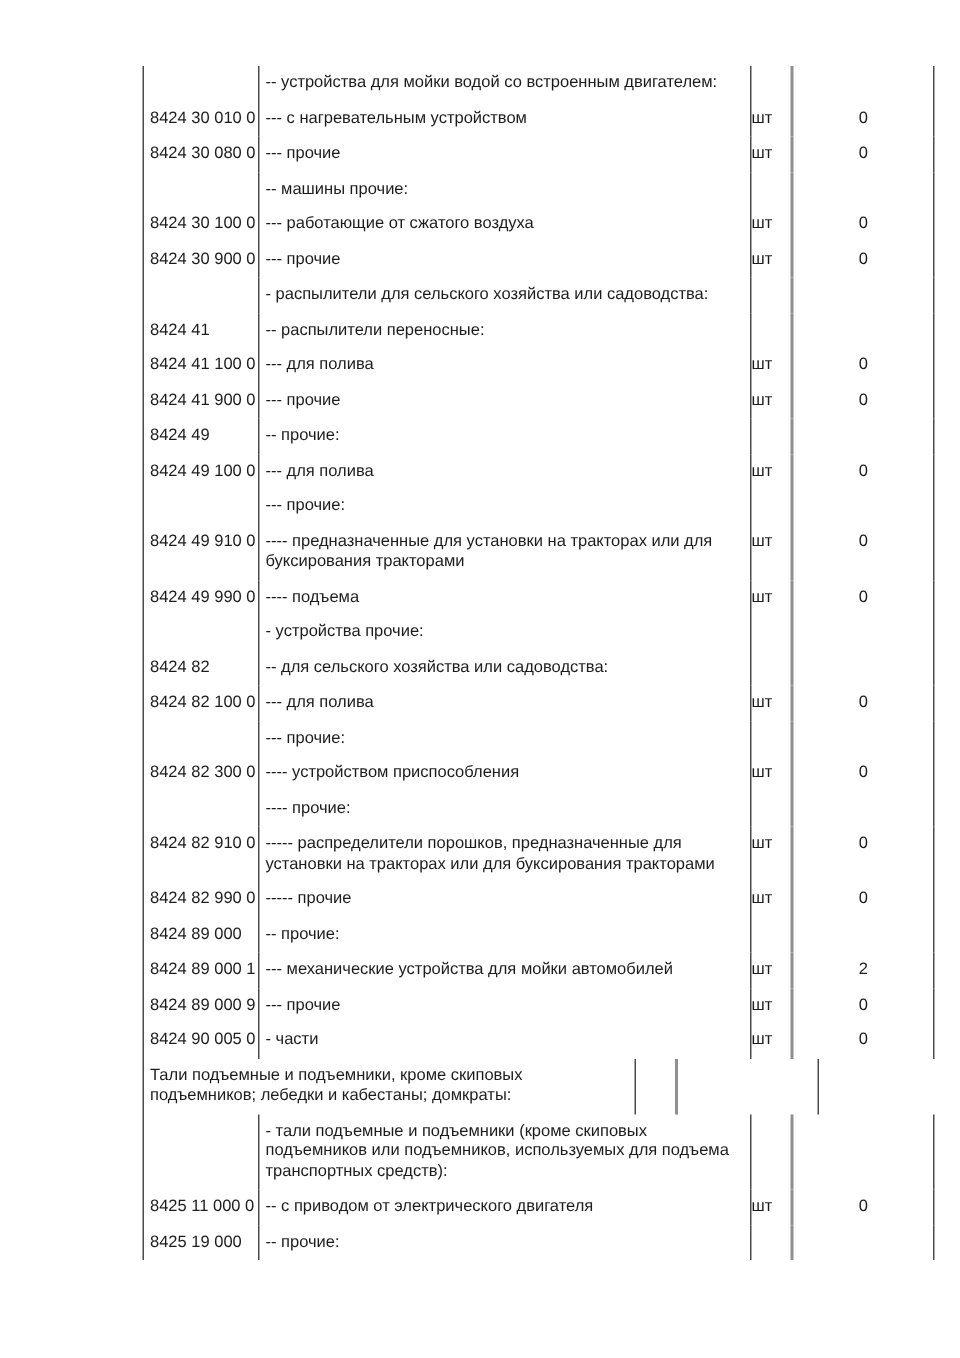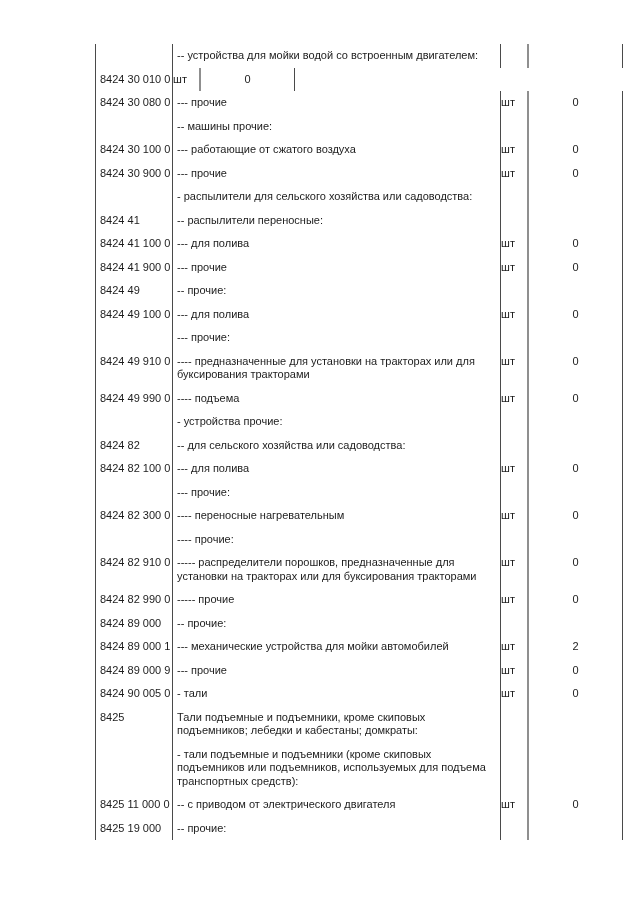--- a/index.html
+++ b/index.html
@@ -69,20 +69,21 @@
   <div class="tariff-table" id="tariff-table">
   <div class="trow">
     <div class="cell code"></div>
     <div class="cell desc">-- устройства для мойки водой со встроенным двигателем:</div>
     <div class="cell unit"></div>
     <div class="cell value"></div>
   </div>
 
   <div class="trow">
     <div class="cell code">8424 30 010 0</div>
+    <div class="cell desc">--- с нагревательным устройством</div>
     <div class="cell unit">шт</div>
     <div class="cell value">0</div>
   </div>
 
   <div class="trow">
     <div class="cell code">8424 30 080 0</div>
     <div class="cell desc">--- прочие</div>
     <div class="cell unit">шт</div>
     <div class="cell value">0</div>
   </div>
@@ -194,21 +195,21 @@
 
   <div class="trow">
     <div class="cell code"></div>
     <div class="cell desc">--- прочие:</div>
     <div class="cell unit"></div>
     <div class="cell value"></div>
   </div>
 
   <div class="trow">
     <div class="cell code">8424 82 300 0</div>
-    <div class="cell desc">---- переносные нагревательным</div>
+    <div class="cell desc">---- устройством приспособления</div>
     <div class="cell unit">шт</div>
     <div class="cell value">0</div>
   </div>
 
   <div class="trow">
     <div class="cell code"></div>
     <div class="cell desc">---- прочие:</div>
     <div class="cell unit"></div>
     <div class="cell value"></div>
   </div>
@@ -243,27 +244,26 @@
 
   <div class="trow">
     <div class="cell code">8424 89 000 9</div>
     <div class="cell desc">--- прочие</div>
     <div class="cell unit">шт</div>
     <div class="cell value">0</div>
   </div>
 
   <div class="trow">
     <div class="cell code">8424 90 005 0</div>
-    <div class="cell desc">- тали</div>
-    <div class="cell unit">шт</div>
-    <div class="cell value">0</div>
-  </div>
-
-  <div class="trow">
-    <div class="cell code">8425</div>
+    <div class="cell desc">- части</div>
+    <div class="cell unit">шт</div>
+    <div class="cell value">0</div>
+  </div>
+
+  <div class="trow">
     <div class="cell desc">Тали подъемные и подъемники, кроме скиповых подъемников; лебедки и кабестаны; домкраты:</div>
     <div class="cell unit"></div>
     <div class="cell value"></div>
   </div>
 
   <div class="trow">
     <div class="cell code"></div>
     <div class="cell desc">- тали подъемные и подъемники (кроме скиповых подъемников или подъемников, используемых для подъема транспортных средств):</div>
     <div class="cell unit"></div>
     <div class="cell value"></div>

